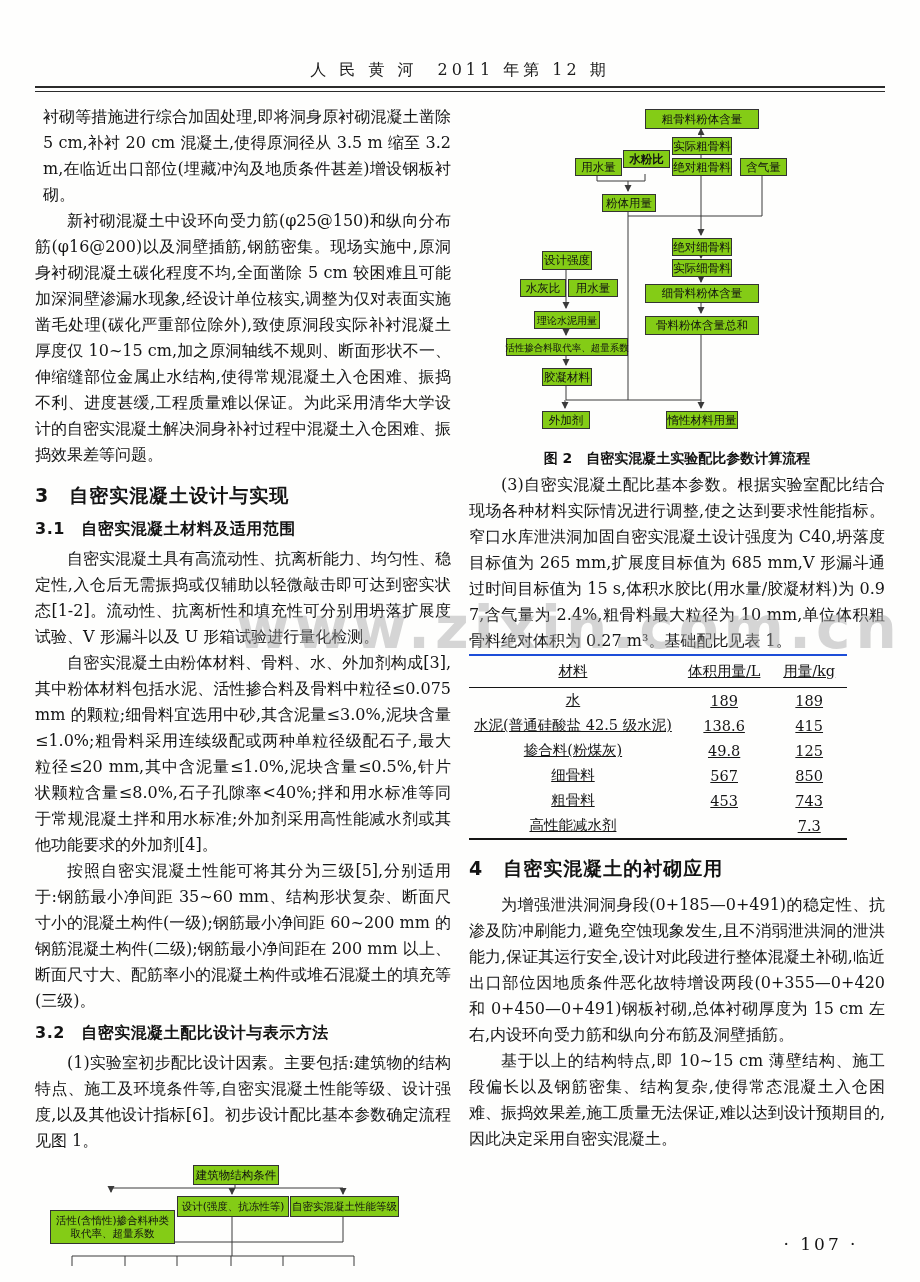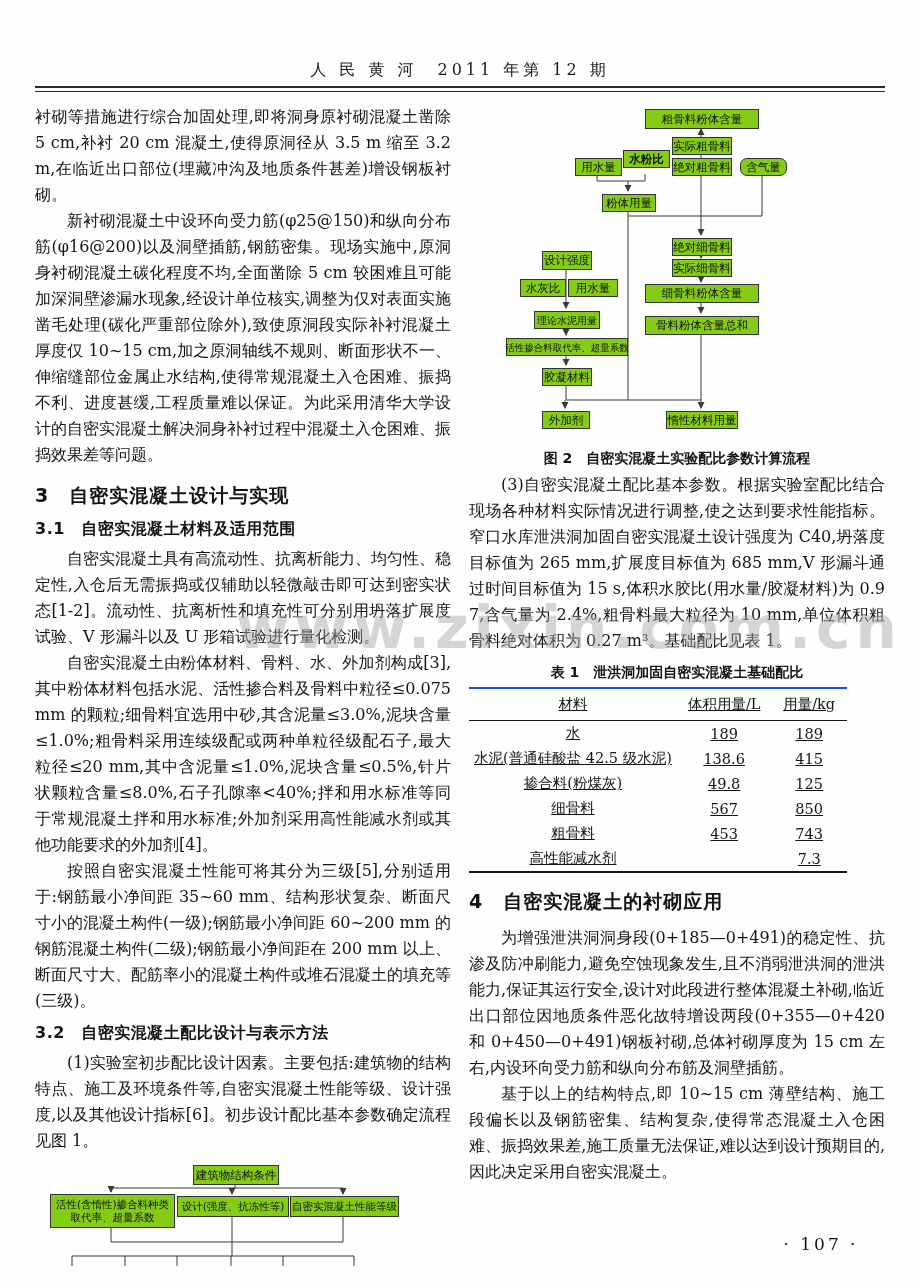--- a/index.html
+++ b/index.html
@@ -16,21 +16,21 @@
     position:absolute; top:86px; left:35px; width:850px; height:3px;
     border-top:2px solid #2b2b2b; border-bottom:1px solid #2b2b2b;
   }
   .col { position:absolute; top:104px; width:416px; height:1162px; overflow:hidden; }
   .col-left  { left:35px; }
   .col-right { left:469px; }
   .para {
     margin:0; font-size:16px; line-height:26px; text-align:justify;
     text-indent:2em; word-break:break-all;
   }
-  .noindent { text-indent:0; }
+  .noindent { text-indent:0;margin-left:8px; }
   .h-major {
     font-family:"DejaVu Sans","Liberation Sans",sans-serif;
     font-size:19px; font-weight:bold; margin:15px 0 10px; letter-spacing:1px;
   }
   .h-minor {
     font-family:"DejaVu Sans","Liberation Sans",sans-serif;
     font-size:16px; font-weight:bold; margin:9px 0 6px; letter-spacing:0.5px;
   }
   .fig { margin:6px 0 4px; }
   .fig-canvas { position:relative; width:416px; }
@@ -106,21 +106,21 @@
           <line x1="197" y1="82" x2="197" y2="96"></line>
           <line x1="37" y1="96" x2="319" y2="96"></line>
           <line x1="37" y1="96" x2="37" y2="131" marker-end="url(#arrF1)"></line>
           <line x1="90" y1="96" x2="90" y2="131" marker-end="url(#arrF1)"></line>
           <line x1="142" y1="96" x2="142" y2="131" marker-end="url(#arrF1)"></line>
           <line x1="196" y1="96" x2="196" y2="131" marker-end="url(#arrF1)"></line>
           <line x1="248" y1="96" x2="248" y2="131" marker-end="url(#arrF1)"></line>
           <line x1="319" y1="96" x2="319" y2="131" marker-end="url(#arrF1)"></line>
         </svg>
         <div class="fb" style="left:158px;top:5px;width:84px;height:18px;">建筑物结构条件</div>
-        <div class="fb" style="left:15px;top:34px;width:123px;height:32px;font-size:10.5px;">
+        <div class="fb" style="left:15px;top:50px;width:123px;height:32px;font-size:10.5px;">
           <div>活性(含惰性)掺合料种类</div>
           <div>取代率、超量系数</div>
         </div>
         <div class="fb" style="left:142px;top:36px;width:110px;height:19px;font-size:10.5px;">设计(强度、抗冻性等)</div>
         <div class="fb" style="left:255px;top:36px;width:107px;height:19px;font-size:10.5px;">自密实混凝土性能等级</div>
 
       </div>
 
     </div>
 
@@ -152,41 +152,40 @@
           <line x1="97" y1="250" x2="97" y2="261" marker-end="url(#arrF2)"></line>
           <line x1="97" y1="280" x2="97" y2="296"></line>
           <line x1="97" y1="296" x2="232" y2="296"></line>
           <line x1="96" y1="296" x2="96" y2="304" marker-end="url(#arrF2)"></line>
         </svg>
         <div class="fb" style="left:176px;top:5px;width:112px;height:18px;">粗骨料粉体含量</div>
         <div class="fb" style="left:203px;top:33px;width:58px;height:16px;">实际粗骨料</div>
         <div class="fb" style="left:106px;top:54px;width:45px;height:16px;">用水量</div>
         <div class="fb" style="left:154px;top:46px;width:45px;height:16px;font-weight:bold;">水粉比</div>
         <div class="fb" style="left:203px;top:54px;width:58px;height:16px;">绝对粗骨料</div>
-        <div class="fb" style="left:271px;top:54px;width:45px;height:16px;border-radius:7px;">含气量</div>
+        <div class="fb" style="left:271px;top:54px;width:45px;height:16px;">含气量</div>
         <div class="fb" style="left:133px;top:90px;width:52px;height:16px;">粉体用量</div>
         <div class="fb" style="left:203px;top:134px;width:58px;height:16px;">绝对细骨料</div>
         <div class="fb" style="left:203px;top:155px;width:58px;height:16px;">实际细骨料</div>
         <div class="fb" style="left:176px;top:180px;width:112px;height:17px;">细骨料粉体含量</div>
         <div class="fb" style="left:176px;top:212px;width:112px;height:17px;">骨料粉体含量总和</div>
         <div class="fb" style="left:73px;top:147px;width:48px;height:17px;">设计强度</div>
         <div class="fb" style="left:51px;top:175px;width:44px;height:16px;">水灰比</div>
         <div class="fb" style="left:99px;top:175px;width:48px;height:16px;">用水量</div>
         <div class="fb" style="left:65px;top:207px;width:64px;height:16px;font-size:10px;">理论水泥用量</div>
         <div class="fb" style="left:37px;top:234px;width:120px;height:16px;font-size:9.5px;">活性掺合料取代率、超量系数</div>
         <div class="fb" style="left:73px;top:264px;width:48px;height:16px;">胶凝材料</div>
         <div class="fb" style="left:73px;top:307px;width:46px;height:16px;">外加剂</div>
         <div class="fb" style="left:197px;top:307px;width:70px;height:16px;">惰性材料用量</div>
       </div>
       <div class="fig-caption">图 2　自密实混凝土实验配比参数计算流程</div>
     </div>
 
     <p class="para">(3)自密实混凝土配比基本参数。根据实验室配比结合现场各种材料实际情况进行调整,使之达到要求性能指标。窄口水库泄洪洞加固自密实混凝土设计强度为 C40,坍落度目标值为 265 mm,扩展度目标值为 685 mm,V 形漏斗通过时间目标值为 15 s,体积水胶比(用水量/胶凝材料)为 0.97,含气量为 2.4%,粗骨料最大粒径为 10 mm,单位体积粗骨料绝对体积为 0.27 m³。基础配比见表 1。</p>
 
-    <div class="tbl-caption">表 1　泄洪洞加固自密实混凝土基础配比</div>
     <table class="cfg">
       <thead>
         <tr>
           <th style="width:55%;">材料</th>
           <th style="width:25%;">体积用量/L</th>
           <th style="width:20%;">用量/kg</th>
         </tr>
       </thead>
       <tbody>
         <tr>

